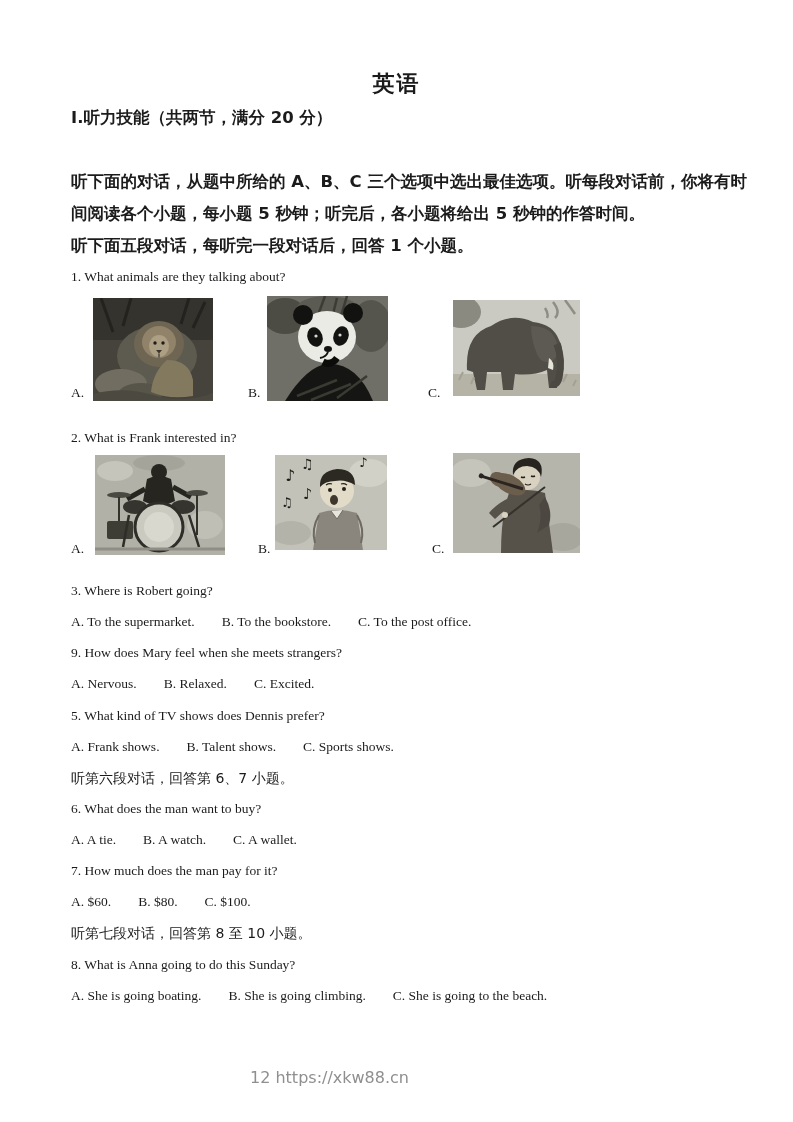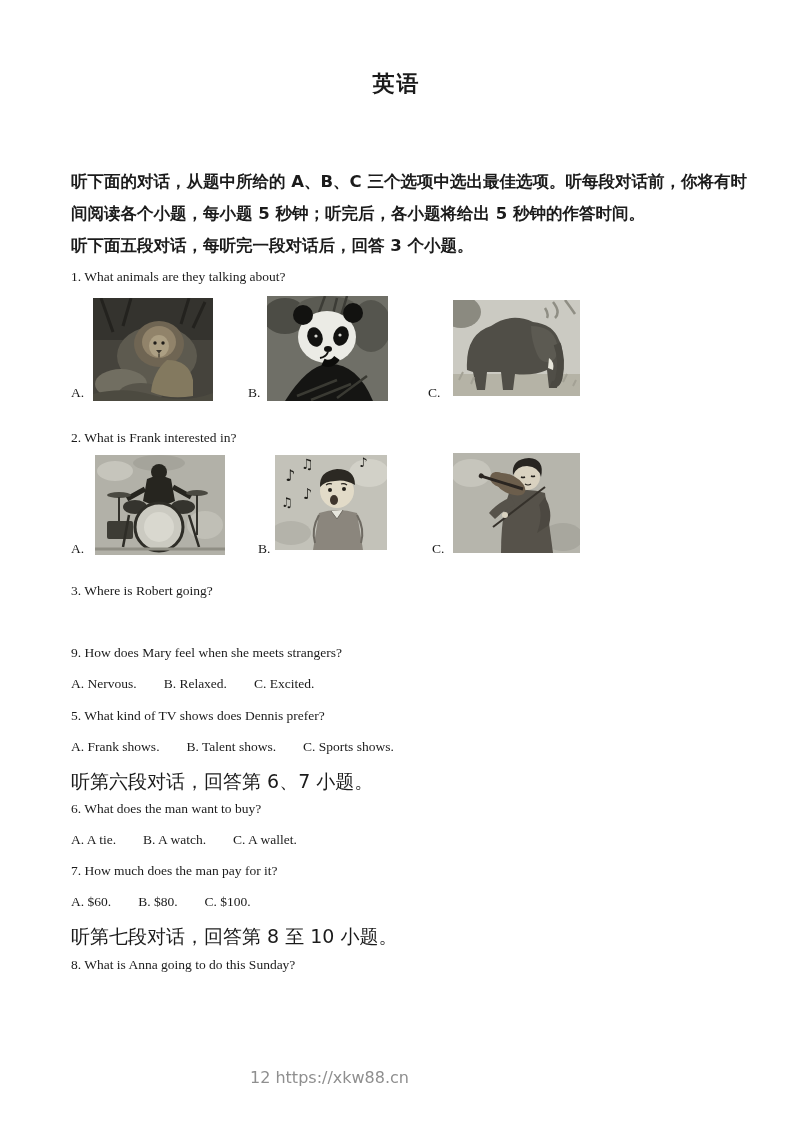--- a/index.html
+++ b/index.html
@@ -13,43 +13,44 @@
     left:0; width:793px; text-align:center;
     font-family:"DejaVu Sans","Liberation Sans",sans-serif;
     font-weight:700; font-size:22px; letter-spacing:2px;
   }
   .cjkb {
     font-family:"DejaVu Sans","Liberation Sans",sans-serif;
     font-weight:700; font-size:16.5px;
   }
   .cjk {
     font-family:"DejaVu Sans","Liberation Sans",sans-serif;
-    font-weight:400; font-size:19px;
+    font-weight:400; font-size:14px;
   }
   .eng { font-size:13.5px; }
   .opts span { margin-right:27px; }
   .optlabel { position:absolute; font-size:13.5px; line-height:1.2; }
   .photo { position:absolute; }
   .photo svg { display:block; width:100%; height:100%; }
   .footer {
     position:absolute; top:1068px; left:0; width:659px; text-align:center;
     font-family:"DejaVu Sans","Liberation Sans",sans-serif;
     font-size:16px; color:#8f8f8f;
   }
 </style>
 </head>
 <body>
 
 <div class="page">
 
   <div class="line title" style="top:70px">英语</div>
 
+  <div class="line cjkb" style="top:108px">I.听力技能（共两节，满分 20 分）</div>
   <div class="line cjkb" style="top:172px">听下面的对话，从题中所给的 A、B、C 三个选项中选出最佳选项。听每段对话前，你将有时</div>
   <div class="line cjkb" style="top:204px">间阅读各个小题，每小题 5 秒钟；听完后，各小题将给出 5 秒钟的作答时间。</div>
-  <div class="line cjkb" style="top:236px">听下面五段对话，每听完一段对话后，回答 3 个小题。</div>
+  <div class="line cjkb" style="top:236px">听下面五段对话，每听完一段对话后，回答 1 个小题。</div>
 
   <div class="line eng" style="top:269px">1. What animals are they talking about?</div>
 
   <span class="optlabel" style="left:71px; top:385px">A.</span>
   <span class="photo" style="left:93px; top:298px; width:120px; height:103px">
     <svg viewBox="0 0 120 103" preserveAspectRatio="none">
       <rect width="120" height="103" fill="#45433c"></rect>
       <rect width="120" height="42" fill="#34332e"></rect>
       <path d="M8 0 L20 34 M38 0 L30 28 M96 0 L88 26 M112 4 L100 30" stroke="#23221e" stroke-width="3" fill="none"></path>
       <ellipse cx="64" cy="58" rx="40" ry="30" fill="#5d5a4f"></ellipse>
@@ -172,20 +173,23 @@
         <ellipse cx="44" cy="39" rx="9" ry="7" fill="#6c5e4c"></ellipse>
         <path d="M70 36 L28 44" stroke="#2a2521" stroke-width="3"></path>
         <circle cx="27" cy="44" r="2.5" fill="#2a2521"></circle>
       </g>
       <path d="M40 74 L92 34" stroke="#35312b" stroke-width="2"></path>
       <circle cx="52" cy="62" r="3" fill="#d9d2c0"></circle>
     </svg>
   </span>
 
   <div class="line eng" style="top:583px">3. Where is Robert going?</div>
+  <div class="line eng opts" style="top:614px">
+    <span>A. To the supermarket.</span><span>B. To the bookstore.</span><span>C. To the post office.</span>
+  </div>
 
   <div class="line eng" style="top:645px">9. How does Mary feel when she meets strangers?</div>
   <div class="line eng opts" style="top:676px">
     <span>A. Nervous.</span><span>B. Relaxed.</span><span>C. Excited.</span>
   </div>
 
   <div class="line eng" style="top:708px">5. What kind of TV shows does Dennis prefer?</div>
   <div class="line eng opts" style="top:739px">
     <span>A. Frank shows.</span><span>B. Talent shows.</span><span>C. Sports shows.</span>
   </div>
@@ -198,16 +202,19 @@
   </div>
 
   <div class="line eng" style="top:863px">7. How much does the man pay for it?</div>
   <div class="line eng opts" style="top:894px">
     <span>A. $60.</span><span>B. $80.</span><span>C. $100.</span>
   </div>
 
   <div class="line cjk" style="top:925px">听第七段对话，回答第 8 至 10 小题。</div>
 
   <div class="line eng" style="top:957px">8. What is Anna going to do this Sunday?</div>
+  <div class="line eng opts" style="top:988px">
+    <span>A. She is going boating.</span><span>B. She is going climbing.</span><span>C. She is going to the beach.</span>
+  </div>
 
   <div class="footer">12 https://xkw88.cn</div>
 
 </div>
 
 </body></html>

